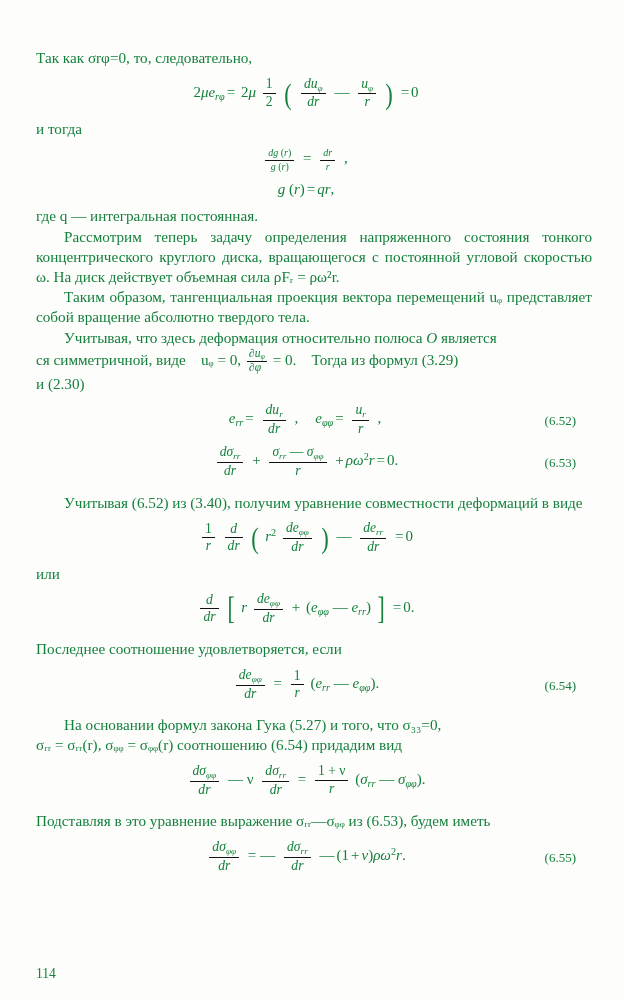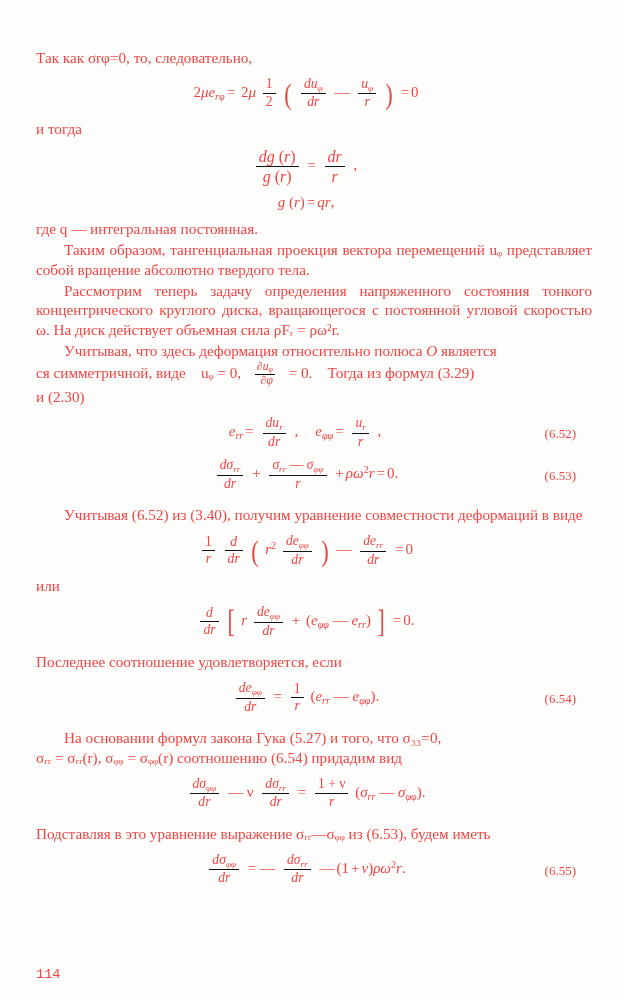--- a/index.html
+++ b/index.html
@@ -6,21 +6,21 @@
     margin: 0;
     padding: 0;
     background: #ffffff;
   }
   .page {
     position: relative;
     width: 624px;
     height: 1000px;
     background: #fdfdfb;
     font-family: "Liberation Serif", serif;
-    color: #ef4444;
+    color: #15803d;
     overflow: hidden;
   }
   .content {
     position: absolute;
     left: 36px;
     top: 48px;
     width: 556px;
   }
   p.para {
     margin: 0 0 1px 0;
@@ -72,21 +72,21 @@
     display: block;
     padding: 0 3px 1px 3px;
     border-bottom: 1.1px solid #111;
     font-size: 13.6px;
   }
   .frac .den {
     display: block;
     padding: 1px 3px 0 3px;
     font-size: 13.6px;
   }
-  .big-frac .num, .big-frac .den { font-size: 16px; }
+  .big-frac .num, .big-frac .den { font-size: 10px; }
   .paren {
     display: inline-block;
     vertical-align: middle;
     font-size: 30px;
     font-weight: 300;
     line-height: 0.72;
     transform: scaleX(0.75);
     margin: 0 1px;
   }
   .brack {
@@ -108,28 +108,28 @@
     font-size: 0.68em;
     vertical-align: 0.5em;
     font-style: normal;
   }
   .num2 { font-style: normal; }
   .footer {
     position: absolute;
     left: 36px;
     bottom: 18px;
     font-size: 13.6px;
-    font-family: Liberation Mono, monospace;
+    font-family: Liberation Serif, serif;
   }
   .inline-frac {
     display: inline-block;
     vertical-align: middle;
-    text-align: right;
+    text-align: left;
     line-height: 1.05;
-    margin: 0 10px;
+    margin: 0 2px;
   }
   .inline-frac .num {
     display: block;
     border-bottom: 1px solid #111;
     font-size: 11.6px;
     padding: 0 2px;
   }
   .inline-frac .den {
     display: block;
     font-size: 11.6px;
@@ -170,22 +170,22 @@
     </div>
 
 
     <div class="formula">
       <span class="inner">
         <span class="mi">g</span> (<span class="mi">r</span>)<span class="op">=</span><span class="mi">qr</span>,
       </span>
     </div>
 
     <p class="para">где  q — интегральная постоянная.</p>
+    <p class="para indent">Рассмотрим теперь задачу определения напряженного состояния тонкого концентрического круглого диска, вращающегося с постоянной угловой скоростью ω. На диск действует объемная сила ρFᵣ = ρω²r.</p>
     <p class="para indent">Таким образом, тангенциальная проекция вектора перемещений uᵩ представляет собой вращение абсолютно твердого тела.</p>
-    <p class="para indent">Рассмотрим теперь задачу определения напряженного состояния тонкого концентрического круглого диска, вращающегося с постоянной угловой скоростью ω. На диск действует объемная сила ρFᵣ = ρω²r.</p>
 
     <p class="para indent tight">
       <span>Учитывая, что здесь деформация относительно полюса</span>
       <span class="mi">O</span>
       <span>является</span>
     </p>
     <p class="para tight">
       <span>ся симметричной, виде</span>
       &nbsp;&nbsp;
       <span>uᵩ = 0,</span>

